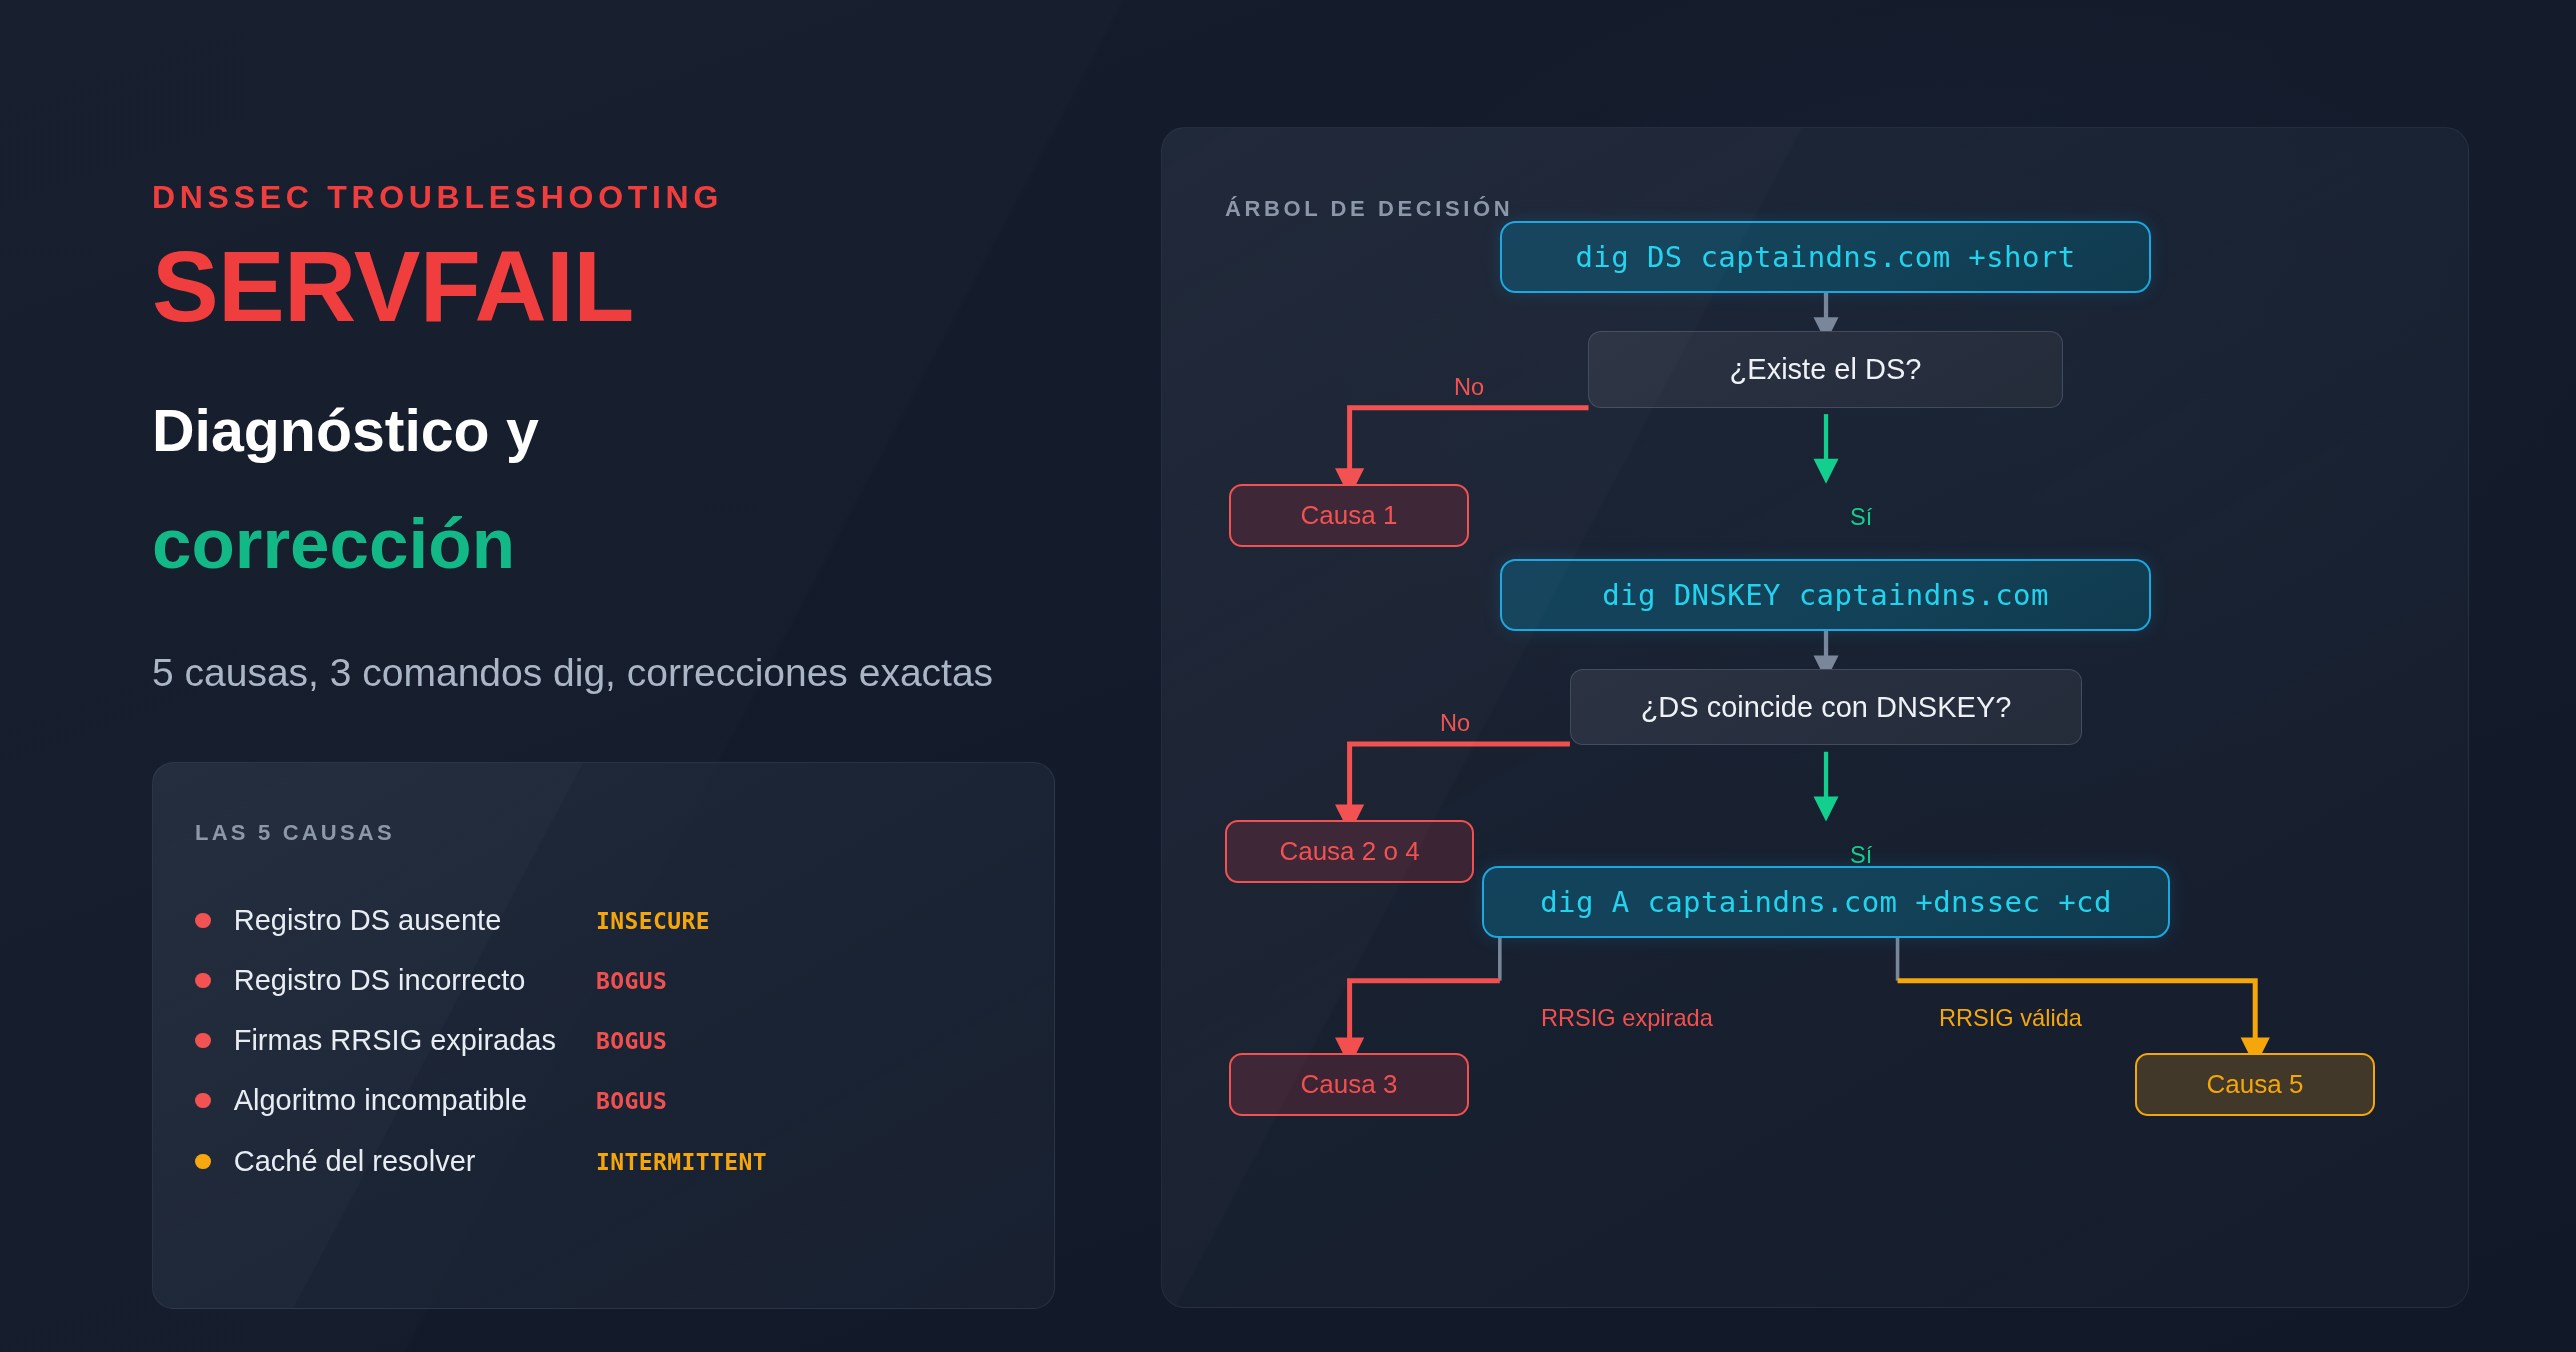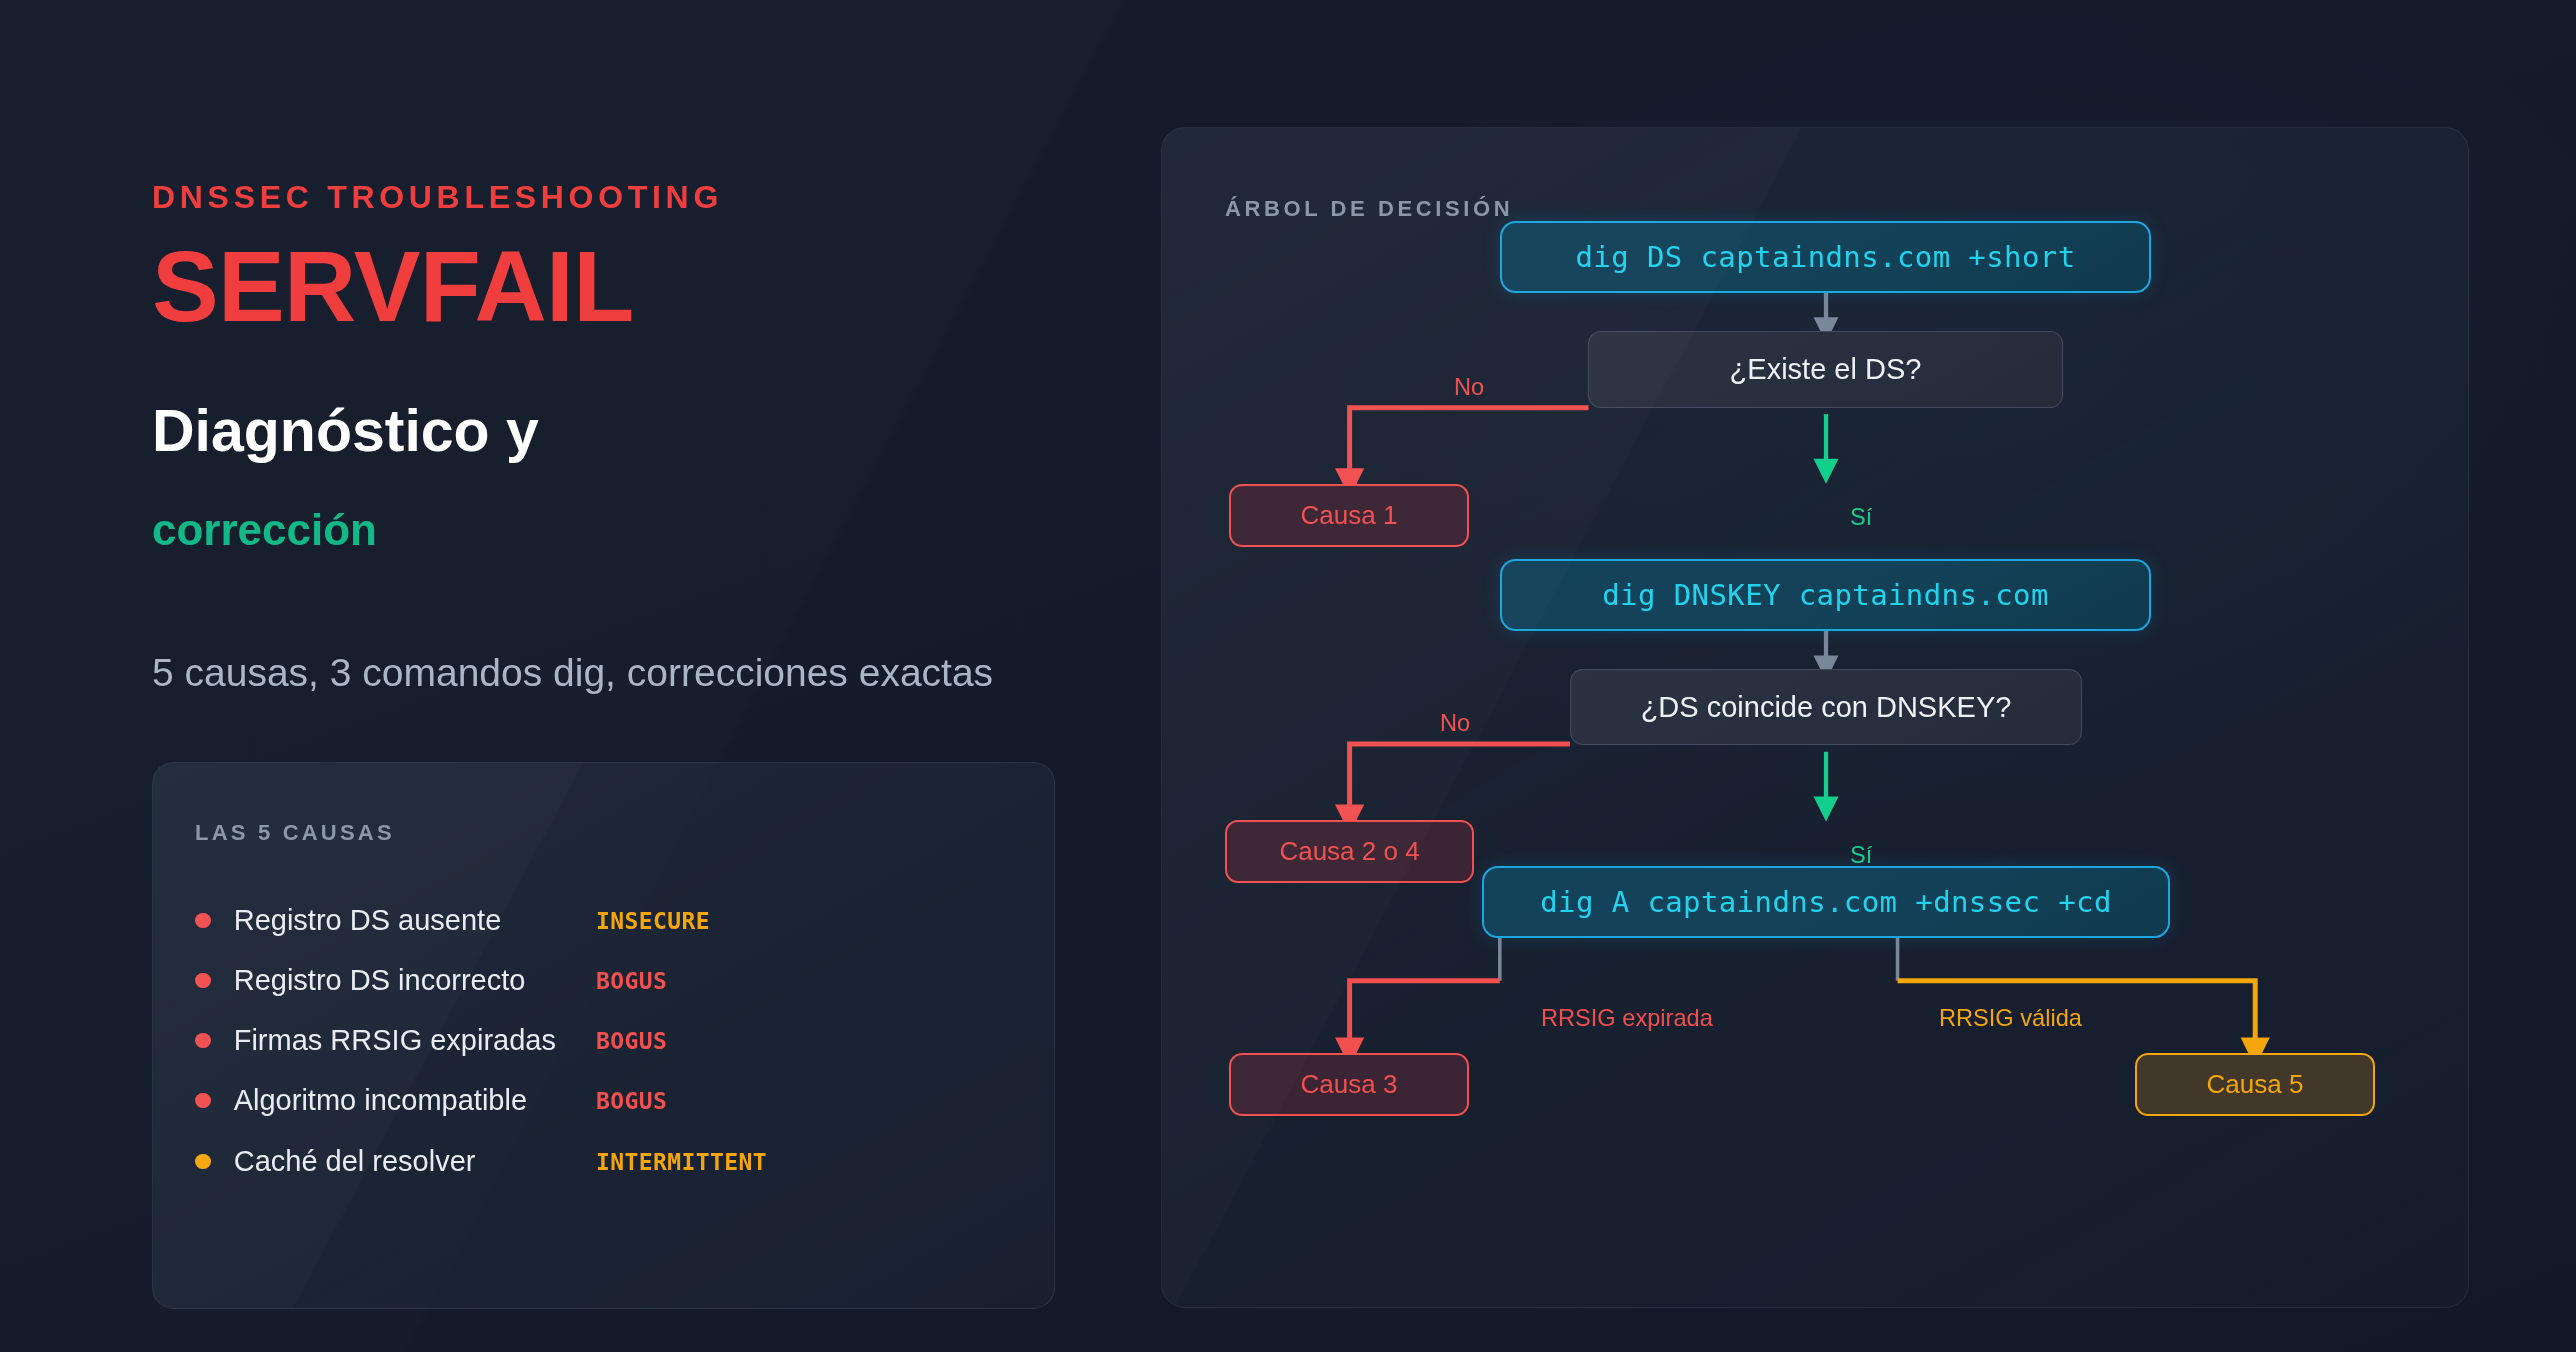--- a/index.html
+++ b/index.html
@@ -32,21 +32,21 @@
     position:absolute; left:0; top:236px;
     font-size:100px; font-weight:bold; letter-spacing:-0.7px;
     color:#f03e3e; line-height:1.0;
   }
   .title-sub1 {
     position:absolute; left:0; top:401px;
     font-size:59px; font-weight:bold; color:#ffffff; line-height:1.05;
   }
   .title-sub2 {
     position:absolute; left:0; top:507px;
-    font-size:44px; font-weight:bold; color:#12b886; line-height:1.05;
+    font-size:71px; font-weight:bold; color:#12b886; line-height:1.05;
   }
   .subtitle {
     position:absolute; left:0; top:651px;
     font-size:39px; color:#aab6c6; font-weight:400;
   }
 
   
   .causes-card {
     position:absolute; left:0; top:762px; width:903px; height:547px;
     background:linear-gradient(150deg, rgba(35,45,62,0.82) 0%, rgba(30,40,56,0.72) 48%, rgba(28,37,53,0.66) 100%);

